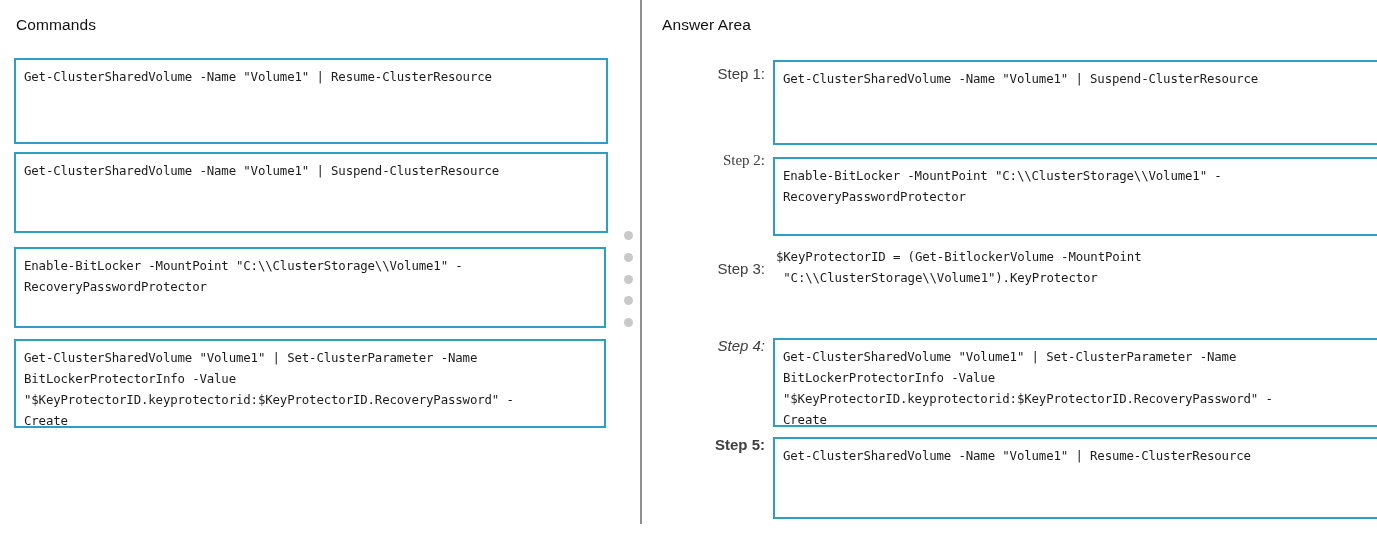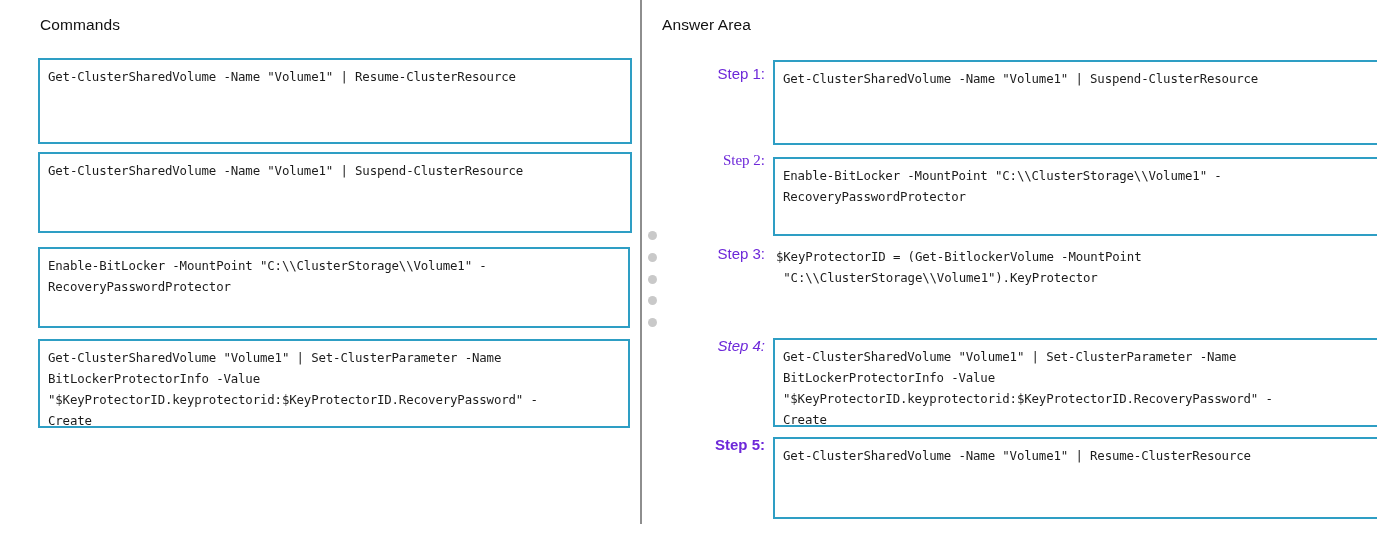--- a/index.html
+++ b/index.html
@@ -15,21 +15,21 @@
     overflow: hidden;
     font-family: "Liberation Sans", sans-serif;
     color: #1a1a1a;
     -webkit-font-smoothing: antialiased;
   }
 
   
   #commands-panel {
     position: absolute;
     left: 0; top: 0;
-    width: 641px; height: 539px; margin-left: 24px;
+    width: 641px; height: 539px;
   }
   #answer-panel {
     position: absolute;
     left: 642px; top: 0;
     width: 735px; height: 539px;
   }
 
   #panel-divider {
     position: absolute;
     left: 640px;
@@ -87,21 +87,21 @@
     position: absolute;
     left: 0;
     width: 9px;
     height: 9px;
     border-radius: 50%;
     background: #c9c9c9;
   }
   .step-label {
     position: absolute;
     font-size: 15px;
-    color: #6d28d9;
+    color: #404040;
     white-space: nowrap;
     text-align: right;
     width: 68px;
   }
   .step-plain {
     position: absolute;
     font-family: "DejaVu Sans Mono", "Liberation Mono", monospace;
     font-size: 12.4px;
     line-height: 21px;
     color: #1c1c1c;
@@ -110,21 +110,21 @@
   }
 
   
   #ans-0 { left: 131px; top: 60px;  width: 721px; height: 85px; }
   #ans-1 { left: 131px; top: 157px; width: 721px; height: 79px; }
   #ans-3 { left: 131px; top: 338px; width: 721px; height: 89px; }
   #ans-4 { left: 131px; top: 437px; width: 721px; height: 82px; }
 
   #step-label-0 { left: 55px;  top: 65px; }
   #step-label-1 { left: 55px;  top: 152px; font-family: Liberation Serif, serif; }
-  #step-label-2 { left: 55px;  top: 245px; }
+  #step-label-2 { left: 55px;  top: 260px; }
   #step-label-3 { left: 55px;  top: 337px; font-style: italic; }
   #step-label-4 { left: 55px;  top: 436px; font-weight: bold; }
 
   #ans-2-text { left: 134px; top: 246px; width: 660px; }
 </style>
 </head>
 <body>
 
 <div id="commands-panel">
 

